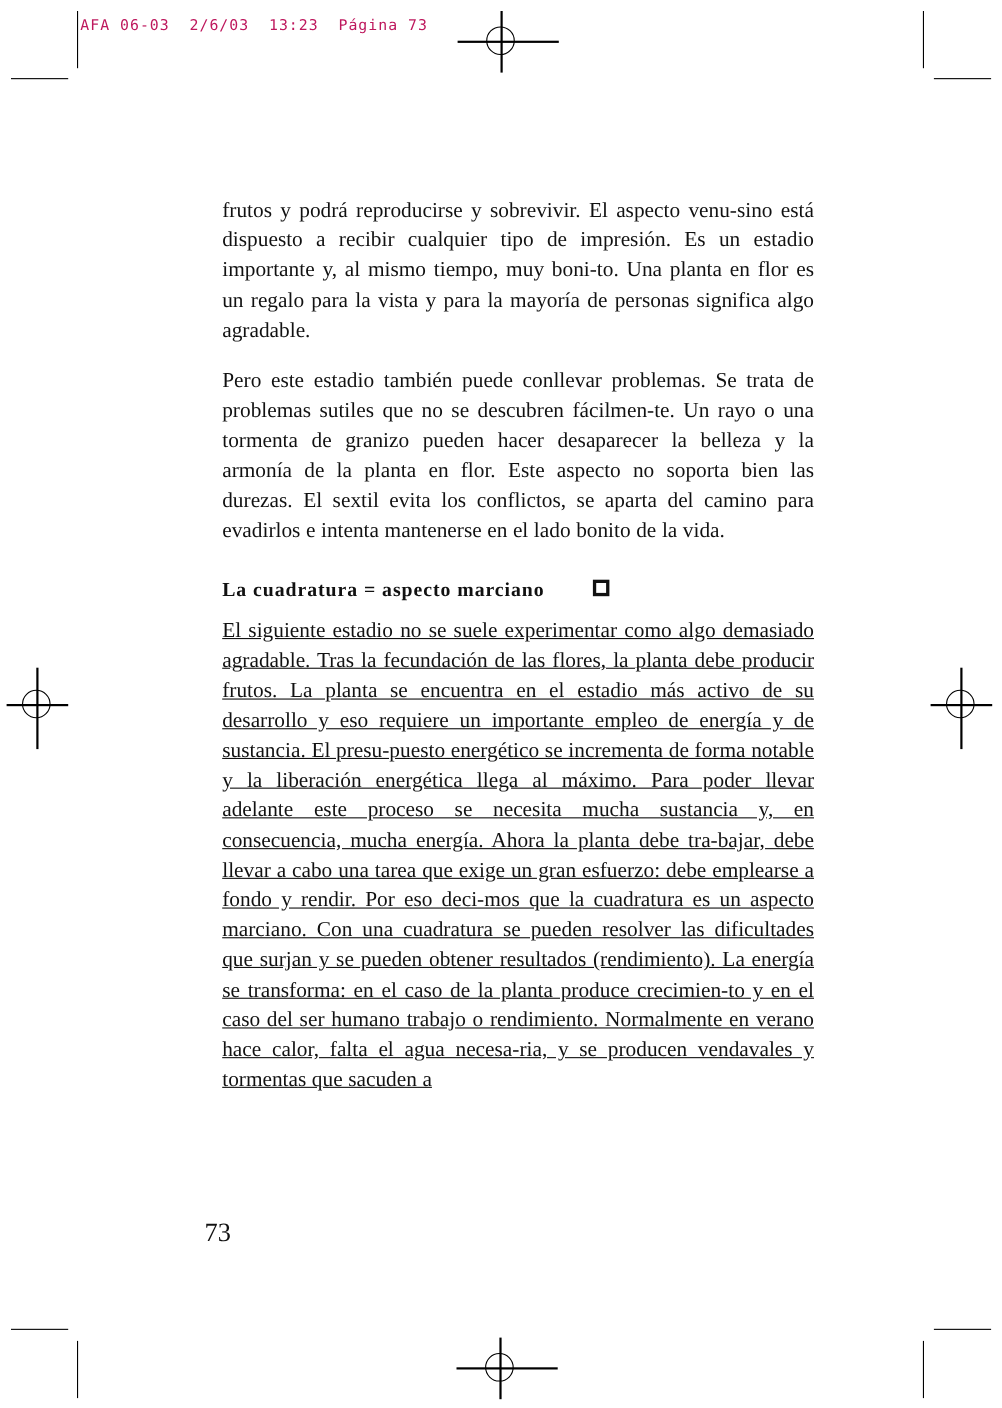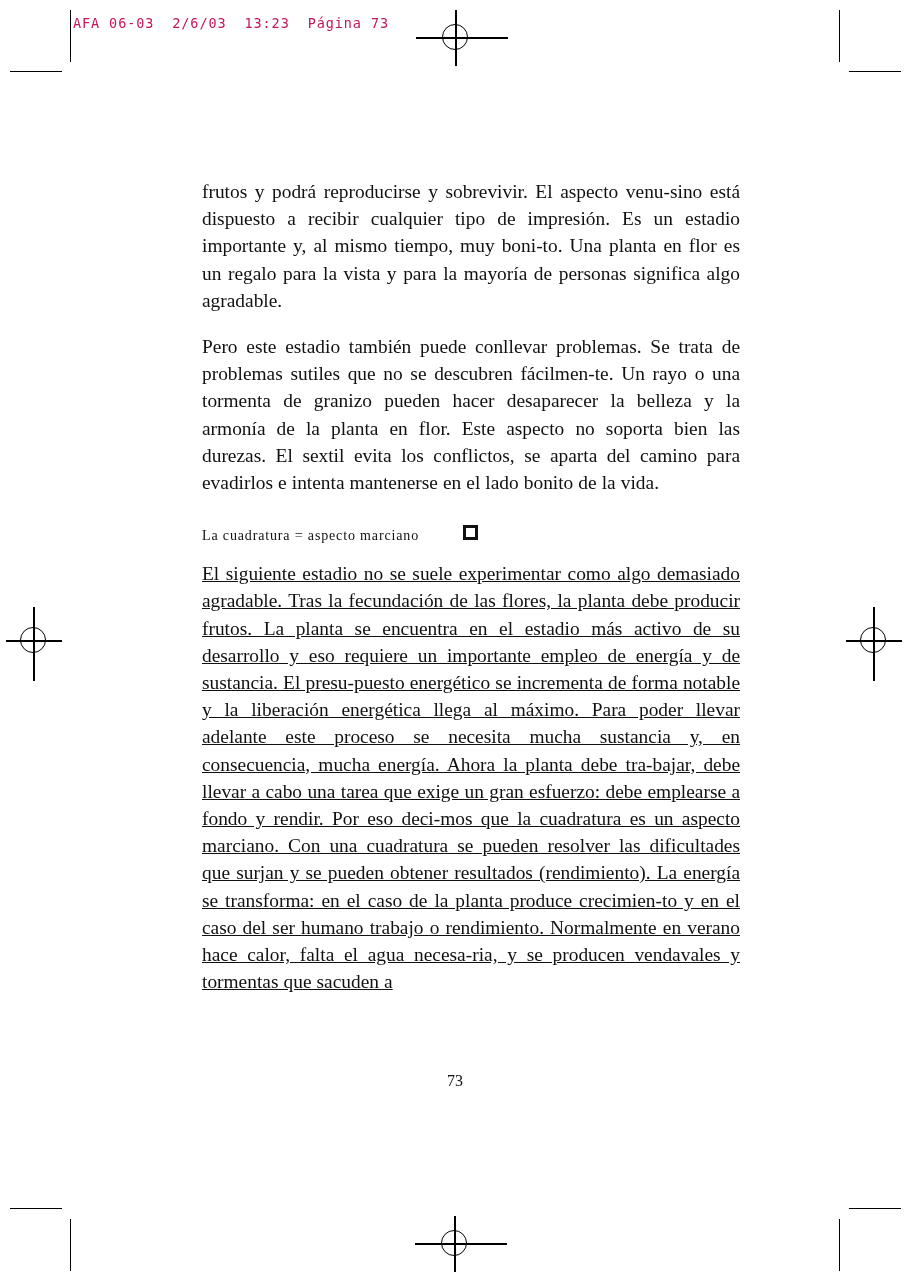--- a/index.html
+++ b/index.html
@@ -103,44 +103,44 @@
     line-height: 27.2px;
     text-align: justify;
     text-justify: inter-word;
     hyphens: manual;
     word-spacing: 0.2px;
   }
   p.body:last-of-type { margin-bottom: 0; text-decoration: underline; }
 
   h2.heading {
     margin: 27px 0 11px 0;
-    font-size: 14px;
+    font-size: 18px;
     line-height: 26px;
-    font-weight: normal;
+    font-weight: bold;
     letter-spacing: 0.85px;
     white-space: nowrap;
   }
   h2.heading .sq-glyph {
     display: inline-block;
     width: 15px;
     height: 15px;
     border: 3.4px solid #111111;
     box-sizing: border-box;
     vertical-align: 0px;
     margin-left: 44px;
   }
 
   
   .folio {
     position: absolute;
     left: 186px;
-    top: 1068px;
+    top: 1108px;
     width: 538px;
-    text-align: center;
-    font-size: 16px;
+    text-align: left;
+    font-size: 24px;
     line-height: 26px;
   }
 </style>
 </head>
 <body>
 
 <div class="page">
 
   <div class="slug">AFA 06-03  2/6/03  13:23  Página 73</div>
 

